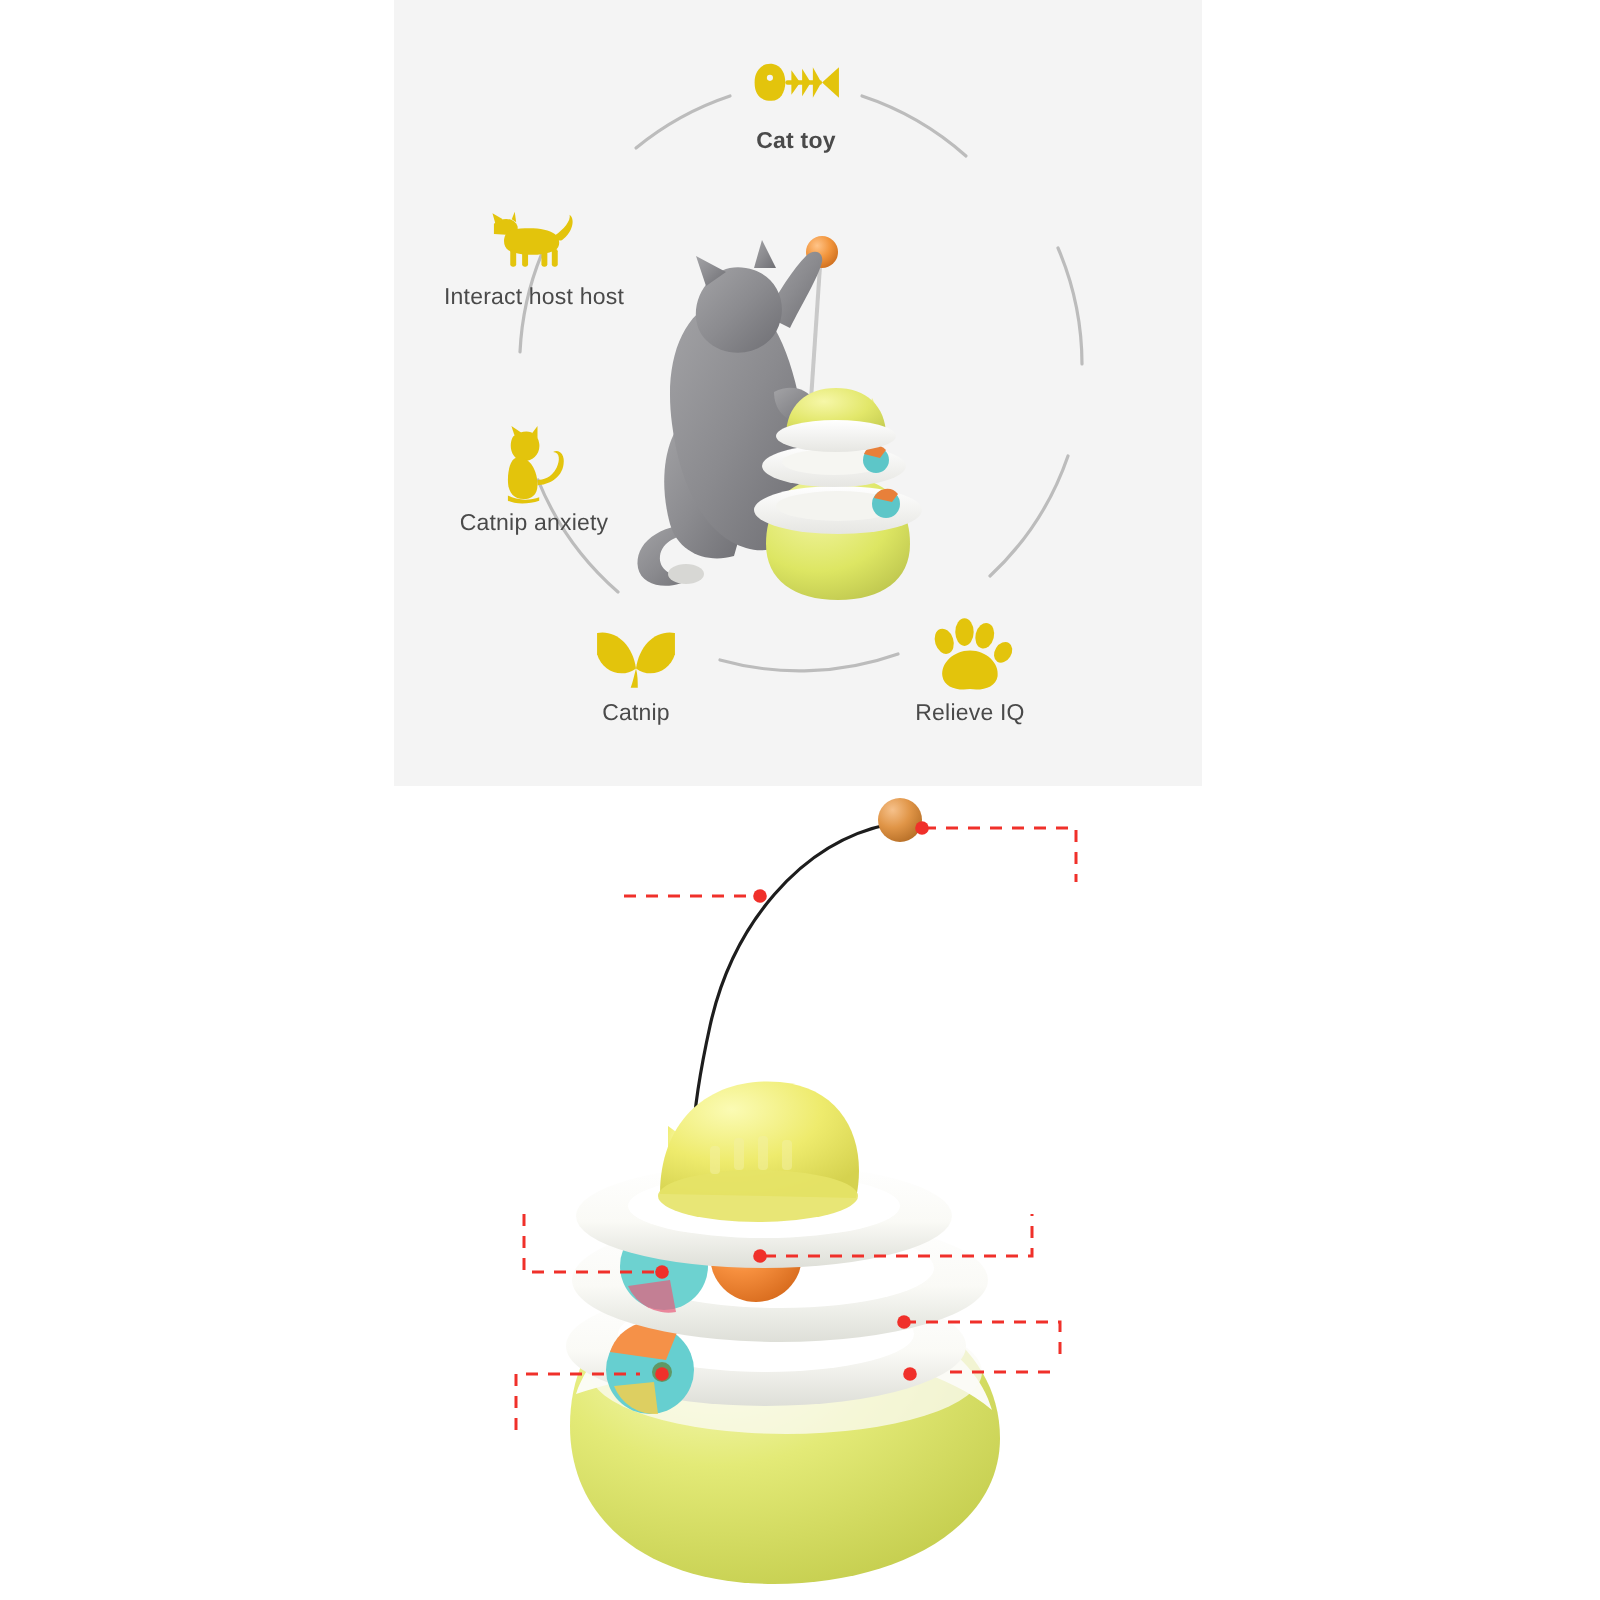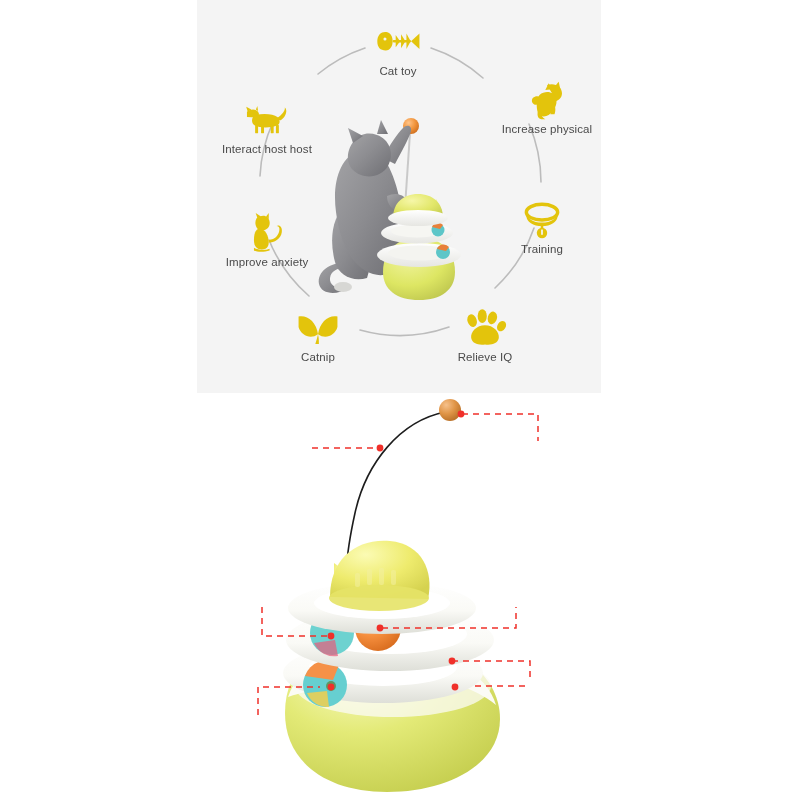--- a/index.html
+++ b/index.html
@@ -121,71 +121,40 @@
         <circle cx="241" cy="230" r="6.5" fill="#5dc6c8"></circle>
         <path d="M235 227 a6.5 6.5 0 0 1 11 -2 l-3 4 z" fill="#e8803a"></path>
 
         <path d="M200 216 L 204 201 L 213 209 Z" fill="url(#gDome)"></path>
         <path d="M236 213 L 239 199 L 245 211 Z" fill="url(#gDome)"></path>
         <path d="M196 218 C 196 203 206 194 221 194 C 236 194 246 203 246 218 Z" fill="url(#gDome)"></path>
         <ellipse cx="221" cy="218" rx="30" ry="8" fill="url(#gDisc)"></ellipse>
       </g>
     </svg>
 
-    <div class="benefit-node" style="left:141px; top:22px;">
+    <div class="benefit-node" style="left:141px; top:22px;font-weight:bold;">
       <svg class="benefit-icon" viewBox="0 0 60 34">
         <g fill="#e3c40c">
           <path d="M3 16 C 3 7 9 3 15 4 C 21 5 23 11 23 16 C 23 22 20 28 14 28 C 7 28 3 24 3 16 Z"></path>
           <path d="M23 14 L 43 9 L 43 23 L 23 18 Z" opacity="0"></path>
           <rect x="23" y="14.5" width="24" height="3" rx="1.5"></rect>
           <path d="M27 8 L 32 15 L 27 15 Z"></path>
             <path d="M27 24 L 32 17 L 27 17 Z"></path>
           <path d="M34 7 L 39 15 L 34 15 Z"></path>
             <path d="M34 25 L 39 17 L 34 17 Z"></path>
           <path d="M41 6 L 46 15 L 41 15 Z"></path>
             <path d="M41 26 L 46 17 L 41 17 Z"></path>
           <path d="M47 16 L 58 6 L 58 26 Z"></path>
           <circle cx="13" cy="13" r="2" fill="#f4f4f4"></circle>
         </g>
       </svg>
       <span class="benefit-label">Cat toy</span>
     </div>
 
-    <div class="benefit-node" style="left:290px; top:80px;">
-      <svg class="benefit-icon" viewBox="0 0 44 48">
-        <g fill="#e3c40c">
-          <path d="M24 4 L 20 12 L 28 11 Z"></path>
-            <path d="M36 2 L 38 11 L 31 8 Z"></path>
-          <path d="M22 6 C 32 3 40 8 40 16 C 40 22 35 26 29 26 L 28 16 Z"></path>
-          <path d="M13 18 C 20 12 31 14 33 22 C 35 30 30 38 24 42 C 19 45 13 44 11 39 C 9 33 9 23 13 18 Z"></path>
-          <path d="M11 38 C 10 42 11 46 15 47 L 20 47 C 16 45 15 42 16 38 Z"></path>
-          <path d="M29 26 C 32 30 33 36 31 41 L 26 41 C 28 36 28 30 26 27 Z"></path>
-          <path d="M14 20 C 8 18 3 21 4 26 C 5 30 10 31 14 28 Z"></path>
-        </g>
-      </svg>
-      <span class="benefit-label">Increase physical</span>
-    </div>
-
-    <div class="benefit-node" style="left:285px; top:200px;">
-      <svg class="benefit-icon" viewBox="0 0 52 46">
-        <g fill="none" stroke="#e3c40c" stroke-width="4">
-          <ellipse cx="26" cy="14" rx="18" ry="9"></ellipse>
-        </g>
-        <path d="M8 14 C 8 21 16 26 26 26 C 36 26 44 21 44 14 L 44 18 C 44 25 36 30 26 30 C 16 30 8 25 8 18 Z" fill="#e3c40c"></path>
-        <g fill="#f4f4f4">
-          <circle cx="17" cy="14" r="1.8"></circle>
-            <circle cx="26" cy="15.5" r="1.8"></circle>
-            <circle cx="35" cy="14" r="1.8"></circle>
-        </g>
-        <rect x="24.5" y="29" width="3" height="5" fill="#e3c40c"></rect>
-        <circle cx="26" cy="38" r="6" fill="#e3c40c"></circle>
-        <rect x="25" y="34" width="2" height="6" fill="#f4f4f4"></rect>
-      </svg>
-      <span class="benefit-label">Training</span>
-    </div>
+
 
     <div class="benefit-node" style="left:228px; top:308px;">
       <svg class="benefit-icon" viewBox="0 0 50 42">
         <g fill="#e3c40c">
           <ellipse cx="11" cy="13" rx="5" ry="7" transform="rotate(-18 11 13)"></ellipse>
           <ellipse cx="22" cy="8" rx="5" ry="7.5"></ellipse>
           <ellipse cx="33" cy="10" rx="5" ry="7" transform="rotate(14 33 10)"></ellipse>
           <ellipse cx="43" cy="19" rx="4.5" ry="6" transform="rotate(32 43 19)"></ellipse>
           <path d="M25 18 C 34 18 41 25 40 32 C 39 38 32 40 25 39 C 18 40 11 38 10 32 C 9 25 16 18 25 18 Z"></path>
         </g>
@@ -208,21 +177,21 @@
       <svg class="benefit-icon" viewBox="0 0 52 46">
         <g fill="#e3c40c">
           <path d="M15 6 L 13 0 L 19 4 Z"></path>
             <path d="M25 4 L 28 0 L 28 7 Z"></path>
           <path d="M14 6 C 21 1 28 3 29 10 C 30 17 24 21 19 20 C 13 19 11 11 14 6 Z"></path>
           <path d="M17 18 C 24 18 28 26 28 34 C 28 40 24 42 20 42 C 14 42 11 38 11 31 C 11 24 13 18 17 18 Z"></path>
           <path d="M11 40 C 16 43 24 43 29 41 L 29 43 C 23 45 15 45 11 43 Z"></path>
           <path d="M28 34 C 34 34 42 30 43 22 C 44 16 40 13 37 15 C 41 15 41 20 39 24 C 36 30 31 31 28 31 Z"></path>
         </g>
       </svg>
-      <span class="benefit-label">Improve anxiety</span>
+      <span class="benefit-label">Catnip anxiety</span>
     </div>
 
     <div class="benefit-node" style="left:10px; top:100px;">
       <svg class="benefit-icon" viewBox="0 0 62 38">
         <g fill="#e3c40c">
           <path d="M5 8 L 3 1 L 10 5 Z"></path>
             <path d="M16 5 L 18 0 L 19 7 Z"></path>
           <path d="M4 8 C 10 3 18 4 20 10 L 20 16 L 4 15 Z"></path>
           <path d="M16 12 C 28 10 40 11 45 15 C 49 18 49 24 45 26 C 36 30 22 30 14 26 C 9 23 10 14 16 12 Z"></path>
           <rect x="15" y="25" width="4" height="12" rx="1.6"></rect>

